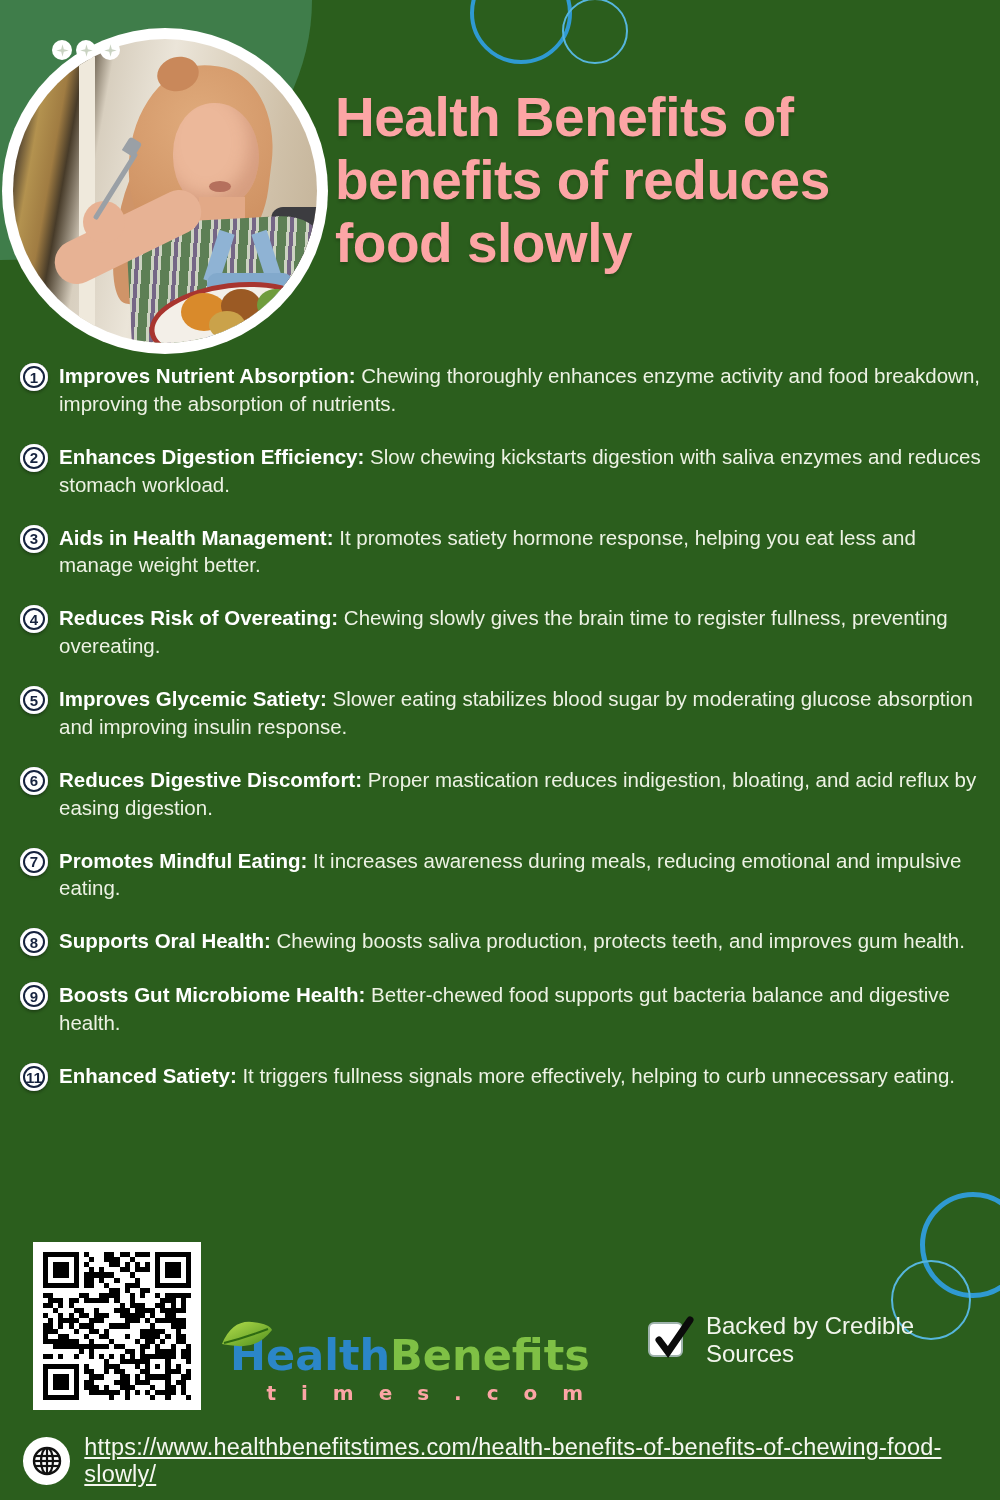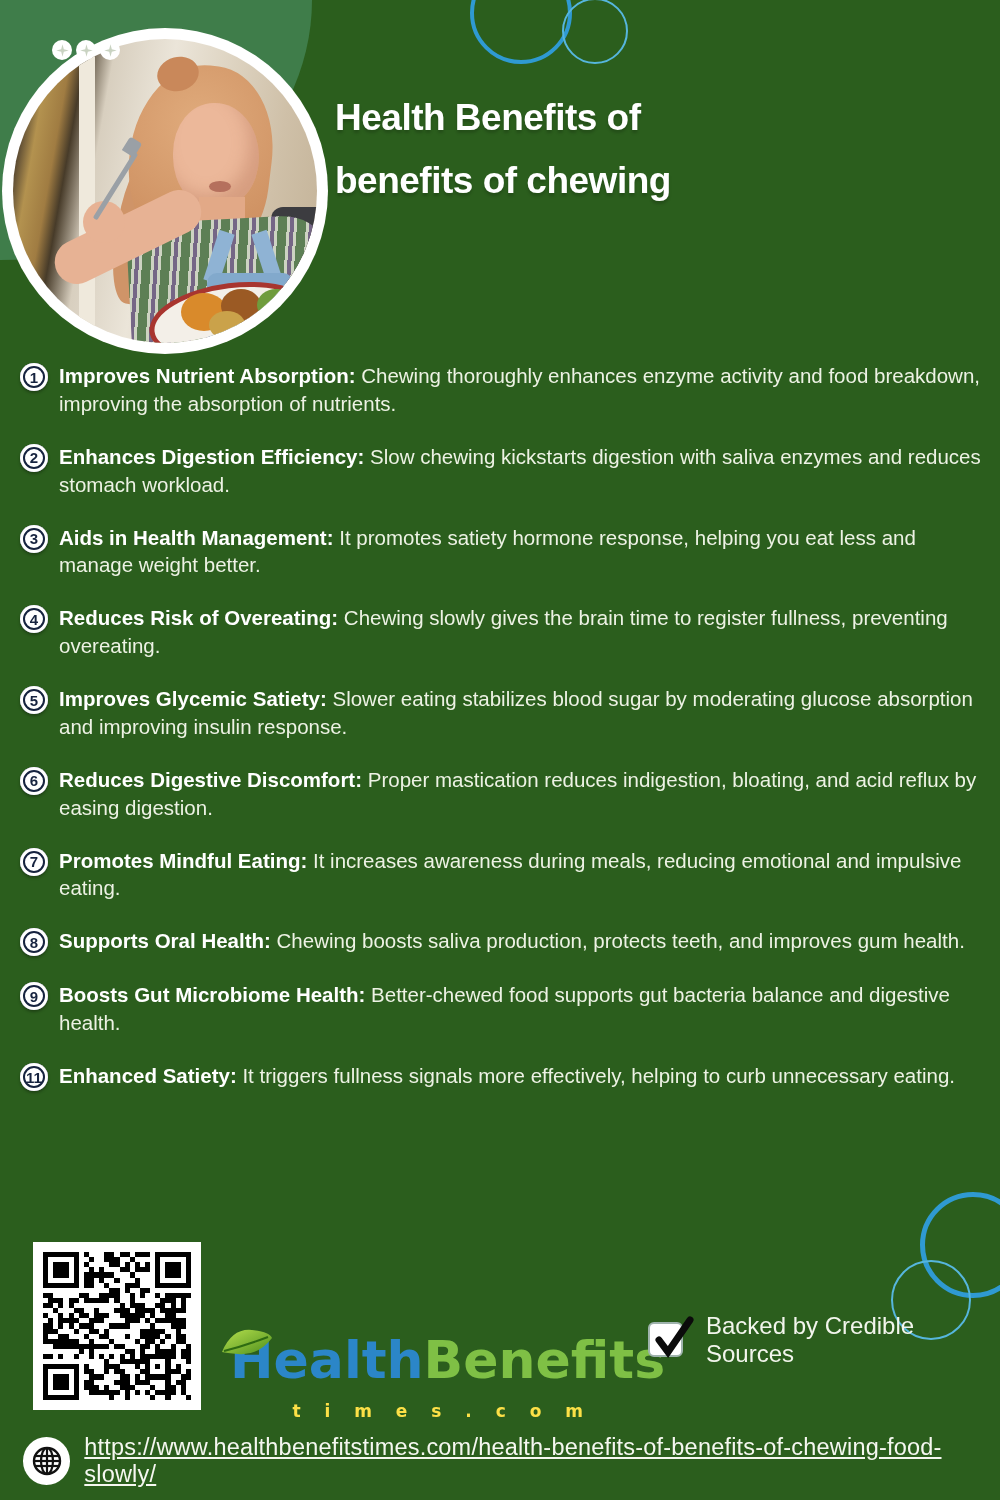--- a/index.html
+++ b/index.html
@@ -44,42 +44,42 @@
   .ph-plate { left:136px; top:244px; width:168px; height:78px; background:#f3efe8; border:5px solid #a8352f; border-radius:50%; transform:rotate(-7deg); }
   .ph-food1 { left:168px; top:254px; width:46px; height:38px; background:#d98a2b; border-radius:50%; }
   .ph-food2 { left:208px; top:250px; width:40px; height:34px; background:#9b5a24; border-radius:50%; }
   .ph-food3 { left:244px; top:250px; width:38px; height:32px; background:#6f9c3d; border-radius:50%; }
   .ph-food4 { left:196px; top:272px; width:36px; height:28px; background:#caa24a; border-radius:50%; }
 
   .sparkles { position:absolute; left:52px; top:40px; display:flex; gap:4px; }
   .sparkle { width:20px; height:20px; border-radius:50%; background:#ffffff; display:flex; align-items:center; justify-content:center; }
 
   
-  .title { position:absolute; left:335px; top:86px; width:640px; color:#ffffff;
-    font-size:37px; line-height:63px; font-weight:bold; letter-spacing:-0.5px;
+  .title { position:absolute; left:335px; top:86px; width:640px; color:#fca5a5;
+    font-size:55px; line-height:63px; font-weight:bold; letter-spacing:-0.5px;
     text-shadow:0 3px 3px rgba(0,0,0,0.18); }
 
   
   .list { position:absolute; left:20px; top:362px; width:962px; }
   .item { display:flex; gap:11px; margin-bottom:25px; }
   .badge { flex:0 0 28px; width:28px; height:28px; margin-top:1px; border-radius:50%; background:#ffffff;
     box-shadow:inset 0 0 0 3px #ffffff, inset 0 0 0 5px #16233f, 0 2px 3px rgba(0,0,0,0.3);
     display:flex; align-items:center; justify-content:center; }
   .num { font-size:15px; font-weight:bold; color:#16233f; }
   .item-text { margin:0; color:#edf2e4; font-size:20.5px; line-height:1.36; }
   .item-text b { color:#ffffff; }
 
   
   .qr-box { position:absolute; left:33px; top:1242px; width:168px; height:168px; background:#ffffff; padding:10px; }
   .logo { position:absolute; left:230px; top:1330px; width:362px; }
-  .logo-main { position:relative; font-family:"DejaVu Sans", sans-serif; font-weight:bold; font-size:52px; letter-spacing:0; white-space:nowrap; }
+  .logo-main { position:relative; font-family:"DejaVu Sans", sans-serif; font-weight:bold; font-size:43px; letter-spacing:0; white-space:nowrap; }
   .logo-health { color:#2b86c8; }
   .logo-benefits { color:#7fc045; }
   .logo-leaf { position:absolute; left:-12px; top:-16px; }
-  .logo-times { font-family:"DejaVu Sans", sans-serif; text-align:right; color:#fde047; font-weight:bold; font-size:17px; letter-spacing:9px; margin-top:11px; }
+  .logo-times { font-family:"DejaVu Sans", sans-serif; text-align:right; color:#fca5a5; font-weight:bold; font-size:20px; letter-spacing:9px; margin-top:1px; }
   .checks { position:absolute; left:648px; top:1322px; }
   .check-row { display:flex; align-items:center; height:35px; margin-bottom:11px; }
   .checkbox { position:relative; width:35px; height:35px; background:#ffffff; border:2px solid #9fb3ad; border-radius:6px; flex:0 0 35px; }
   .checkbox svg { position:absolute; left:2px; top:-10px; }
   .check-label { color:#f2f5ec; font-size:24px; margin-left:23px; }
   .url-row { position:absolute; left:23px; top:1434px; display:flex; align-items:center; }
   .globe { width:48px; height:48px; border-radius:50%; background:#ffffff; display:flex; align-items:center; justify-content:center; }
   .url-text { color:#f5f7f0; font-size:23.5px; margin-left:14px; letter-spacing:0.2px;text-decoration:underline; }
 </style>
 </head>
@@ -131,21 +131,22 @@
   </span>
   <span class="sparkle">
     <svg width="13" height="13" viewBox="0 0 100 100">
         <polygon points="50,2 60,40 98,50 60,60 50,98 40,60 2,50 40,40" fill="#c9d3c2"></polygon>
       </svg>
   </span>
 </div>
 
 <div class="title">
   <div>Health Benefits of</div>
-  <div>benefits of chewing</div>
+  <div>benefits of reduces</div>
+  <div>food slowly</div>
 </div>
 
 <div class="list" id="benefit-list">
   <div class="item">
     <div class="badge">
       <span class="num">1</span>
     </div>
     <p class="item-text"><b>Improves Nutrient Absorption:</b> <span>Chewing thoroughly enhances enzyme activity and food breakdown, improving the absorption of nutrients.</span></p>
   </div>
 

